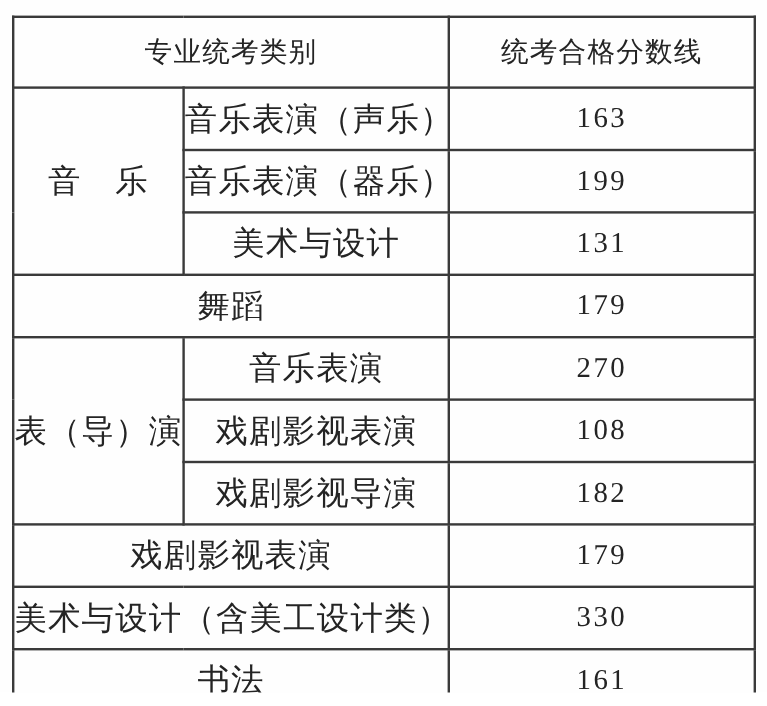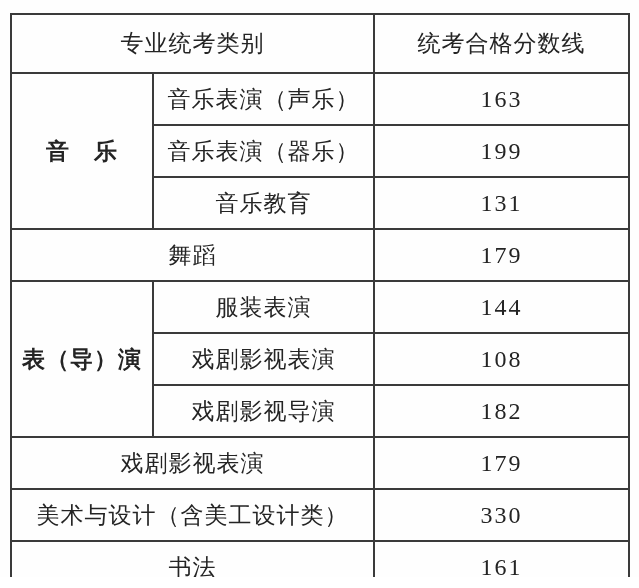--- a/index.html
+++ b/index.html
@@ -19,38 +19,37 @@
     border-collapse: collapse;
     table-layout: fixed;
     color: #242424;
     background: #fefefe;
   }
   table.score-table td {
     border: 2px solid #3a3a3a;
     text-align: center;
     vertical-align: middle;
     padding: 0;
-    font-size: 23px;
+    font-size: 27px;
     height: 50px;
     letter-spacing: 1px;
     overflow: hidden;
     white-space: nowrap;
   }
   table.score-table tr.header-row td {
     height: 57px;
     font-size: 23px;
   }
   table.score-table td.score {
     font-size: 24px;
     letter-spacing: 2px;
     font-family: "Liberation Serif", "DejaVu Serif", serif;
   }
   table.score-table td.group {
     letter-spacing: 1px;
-    font-weight: bold;
   }
 </style>
 </head>
 <body>
 
 <div class="page">
   <table class="score-table">
     <colgroup>
       <col style="width:142px">
       <col style="width:221px">
@@ -65,33 +64,33 @@
       <tr>
         <td rowspan="3" class="group">音　乐</td>
         <td>音乐表演（声乐）</td>
         <td class="score">163</td>
       </tr>
       <tr>
         <td>音乐表演（器乐）</td>
         <td class="score">199</td>
       </tr>
       <tr>
-        <td>音乐教育</td>
+        <td>美术与设计</td>
         <td class="score">131</td>
       </tr>
 
       <tr>
         <td colspan="2">舞蹈</td>
         <td class="score">179</td>
       </tr>
 
       <tr>
         <td rowspan="3" class="group">表（导）演</td>
-        <td>服装表演</td>
-        <td class="score">144</td>
+        <td>音乐表演</td>
+        <td class="score">270</td>
       </tr>
       <tr>
         <td>戏剧影视表演</td>
         <td class="score">108</td>
       </tr>
       <tr>
         <td>戏剧影视导演</td>
         <td class="score">182</td>
       </tr>
 

